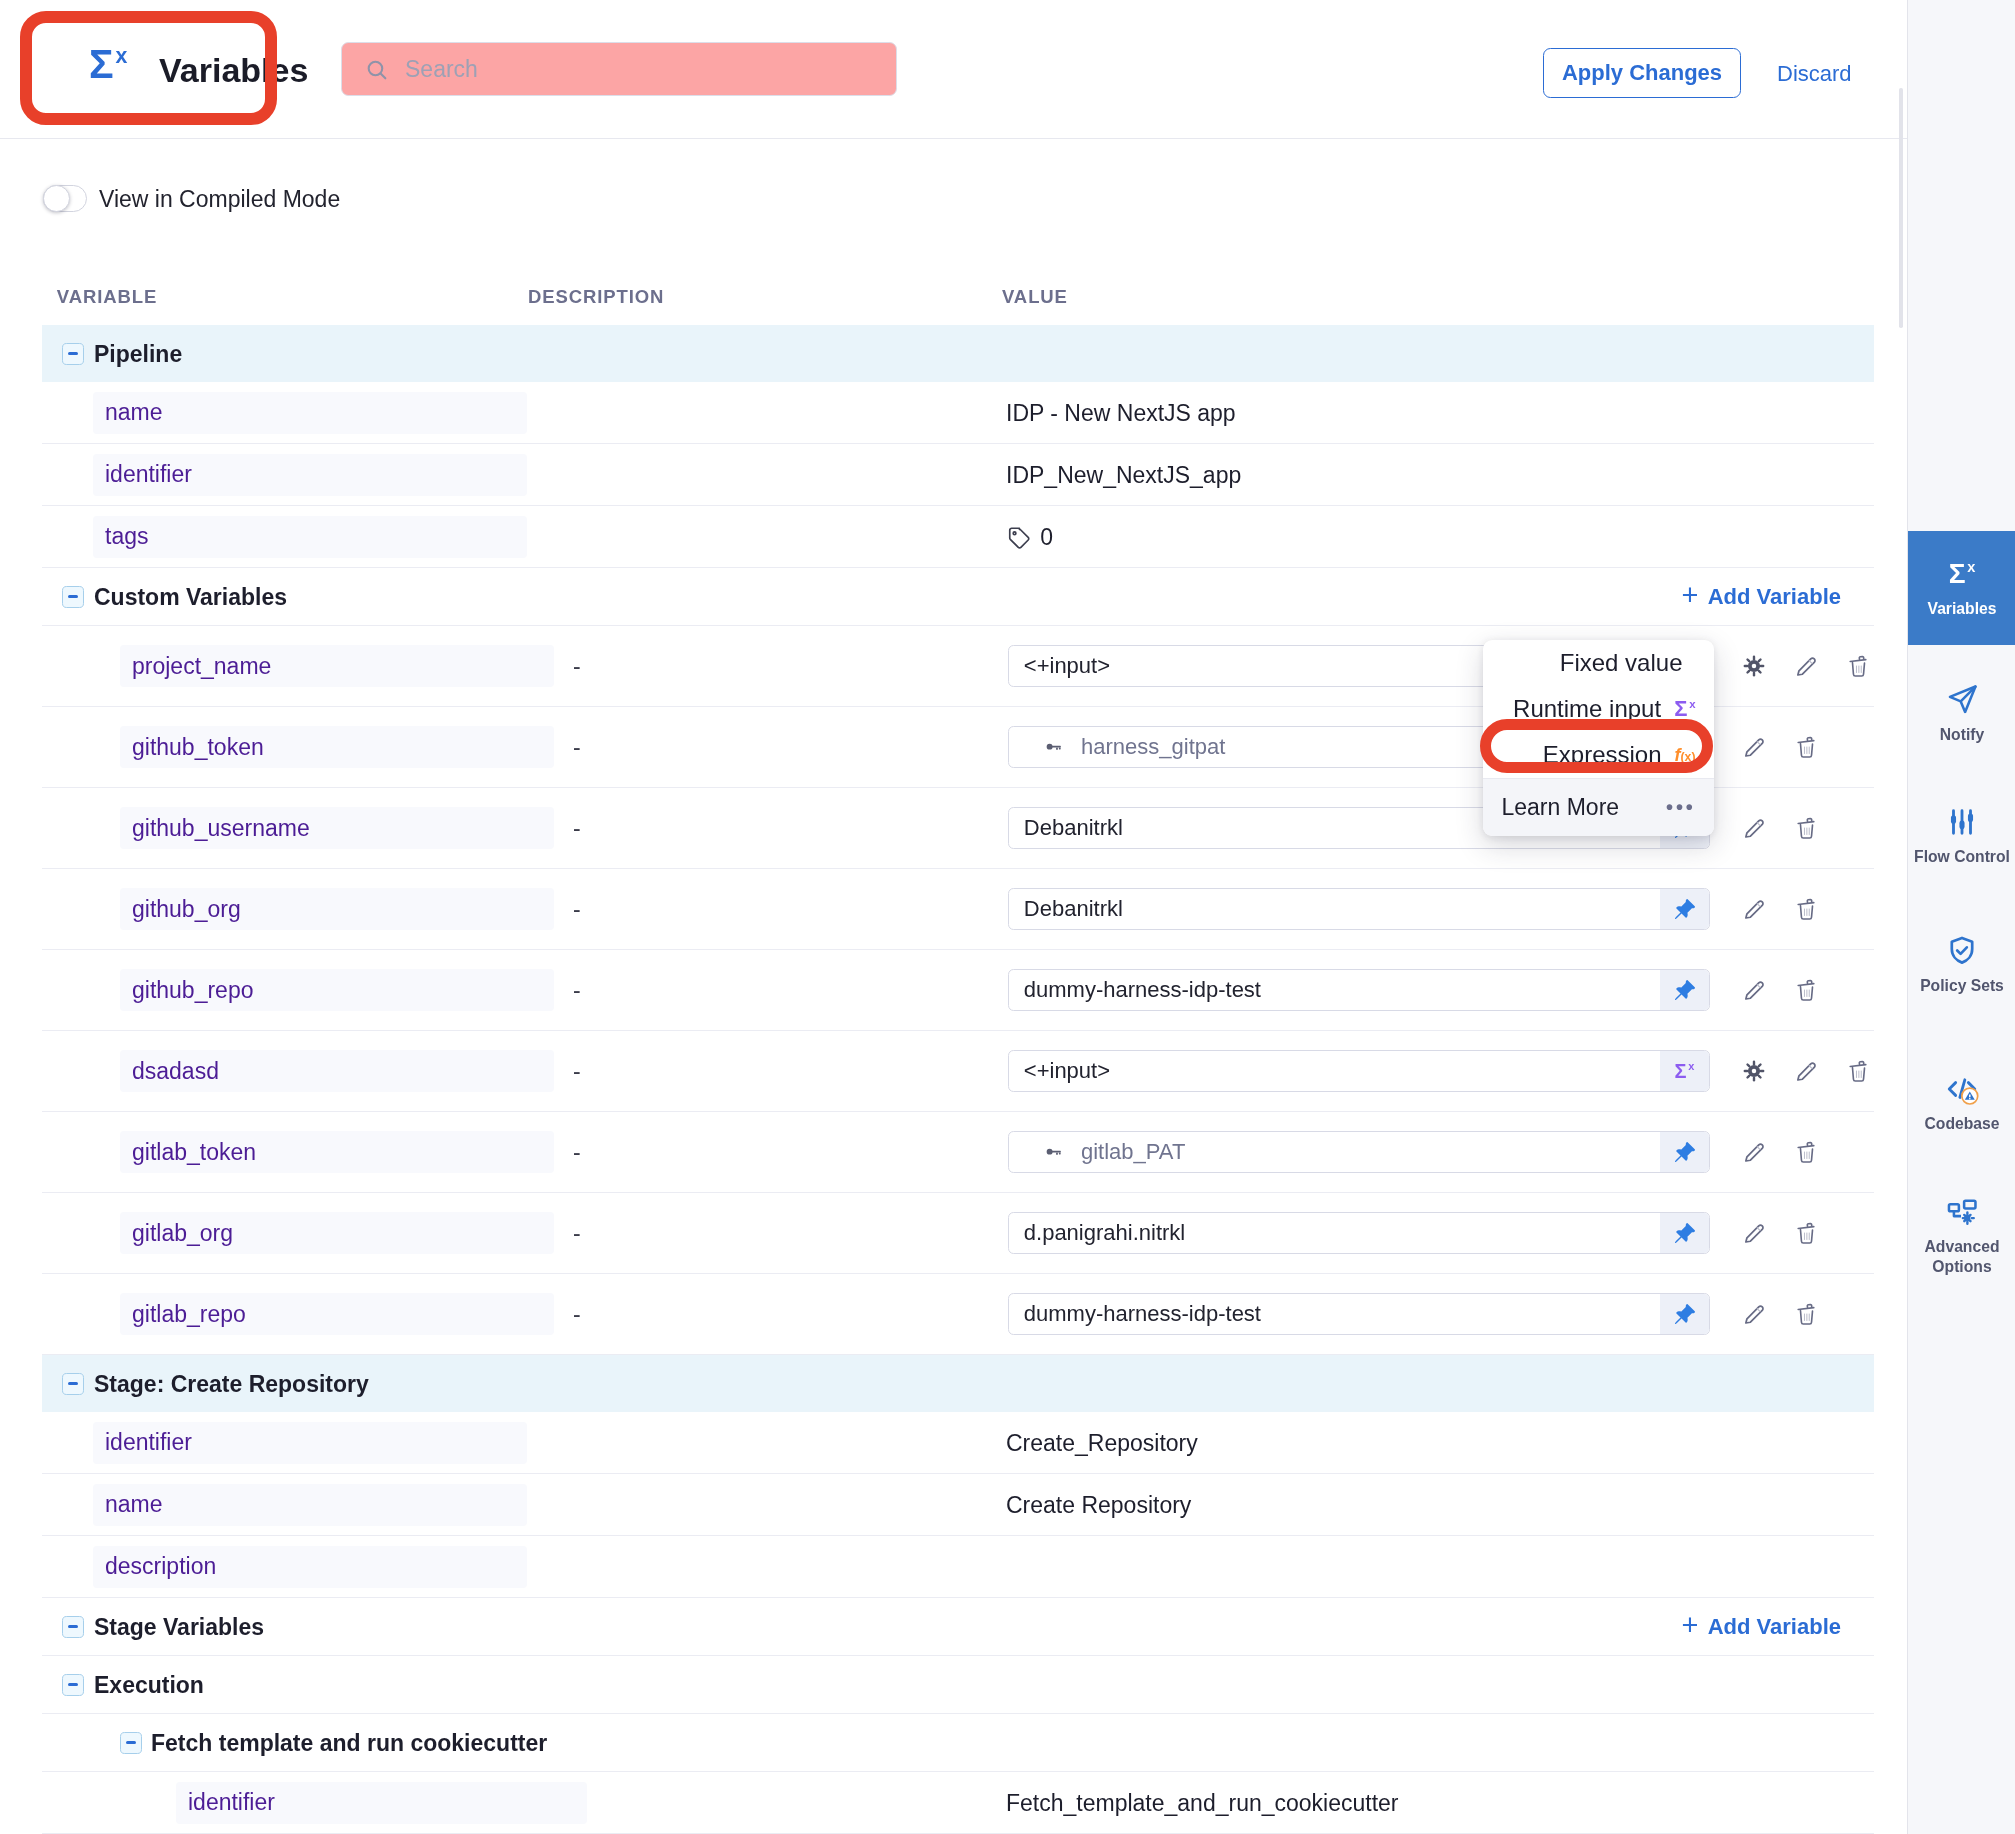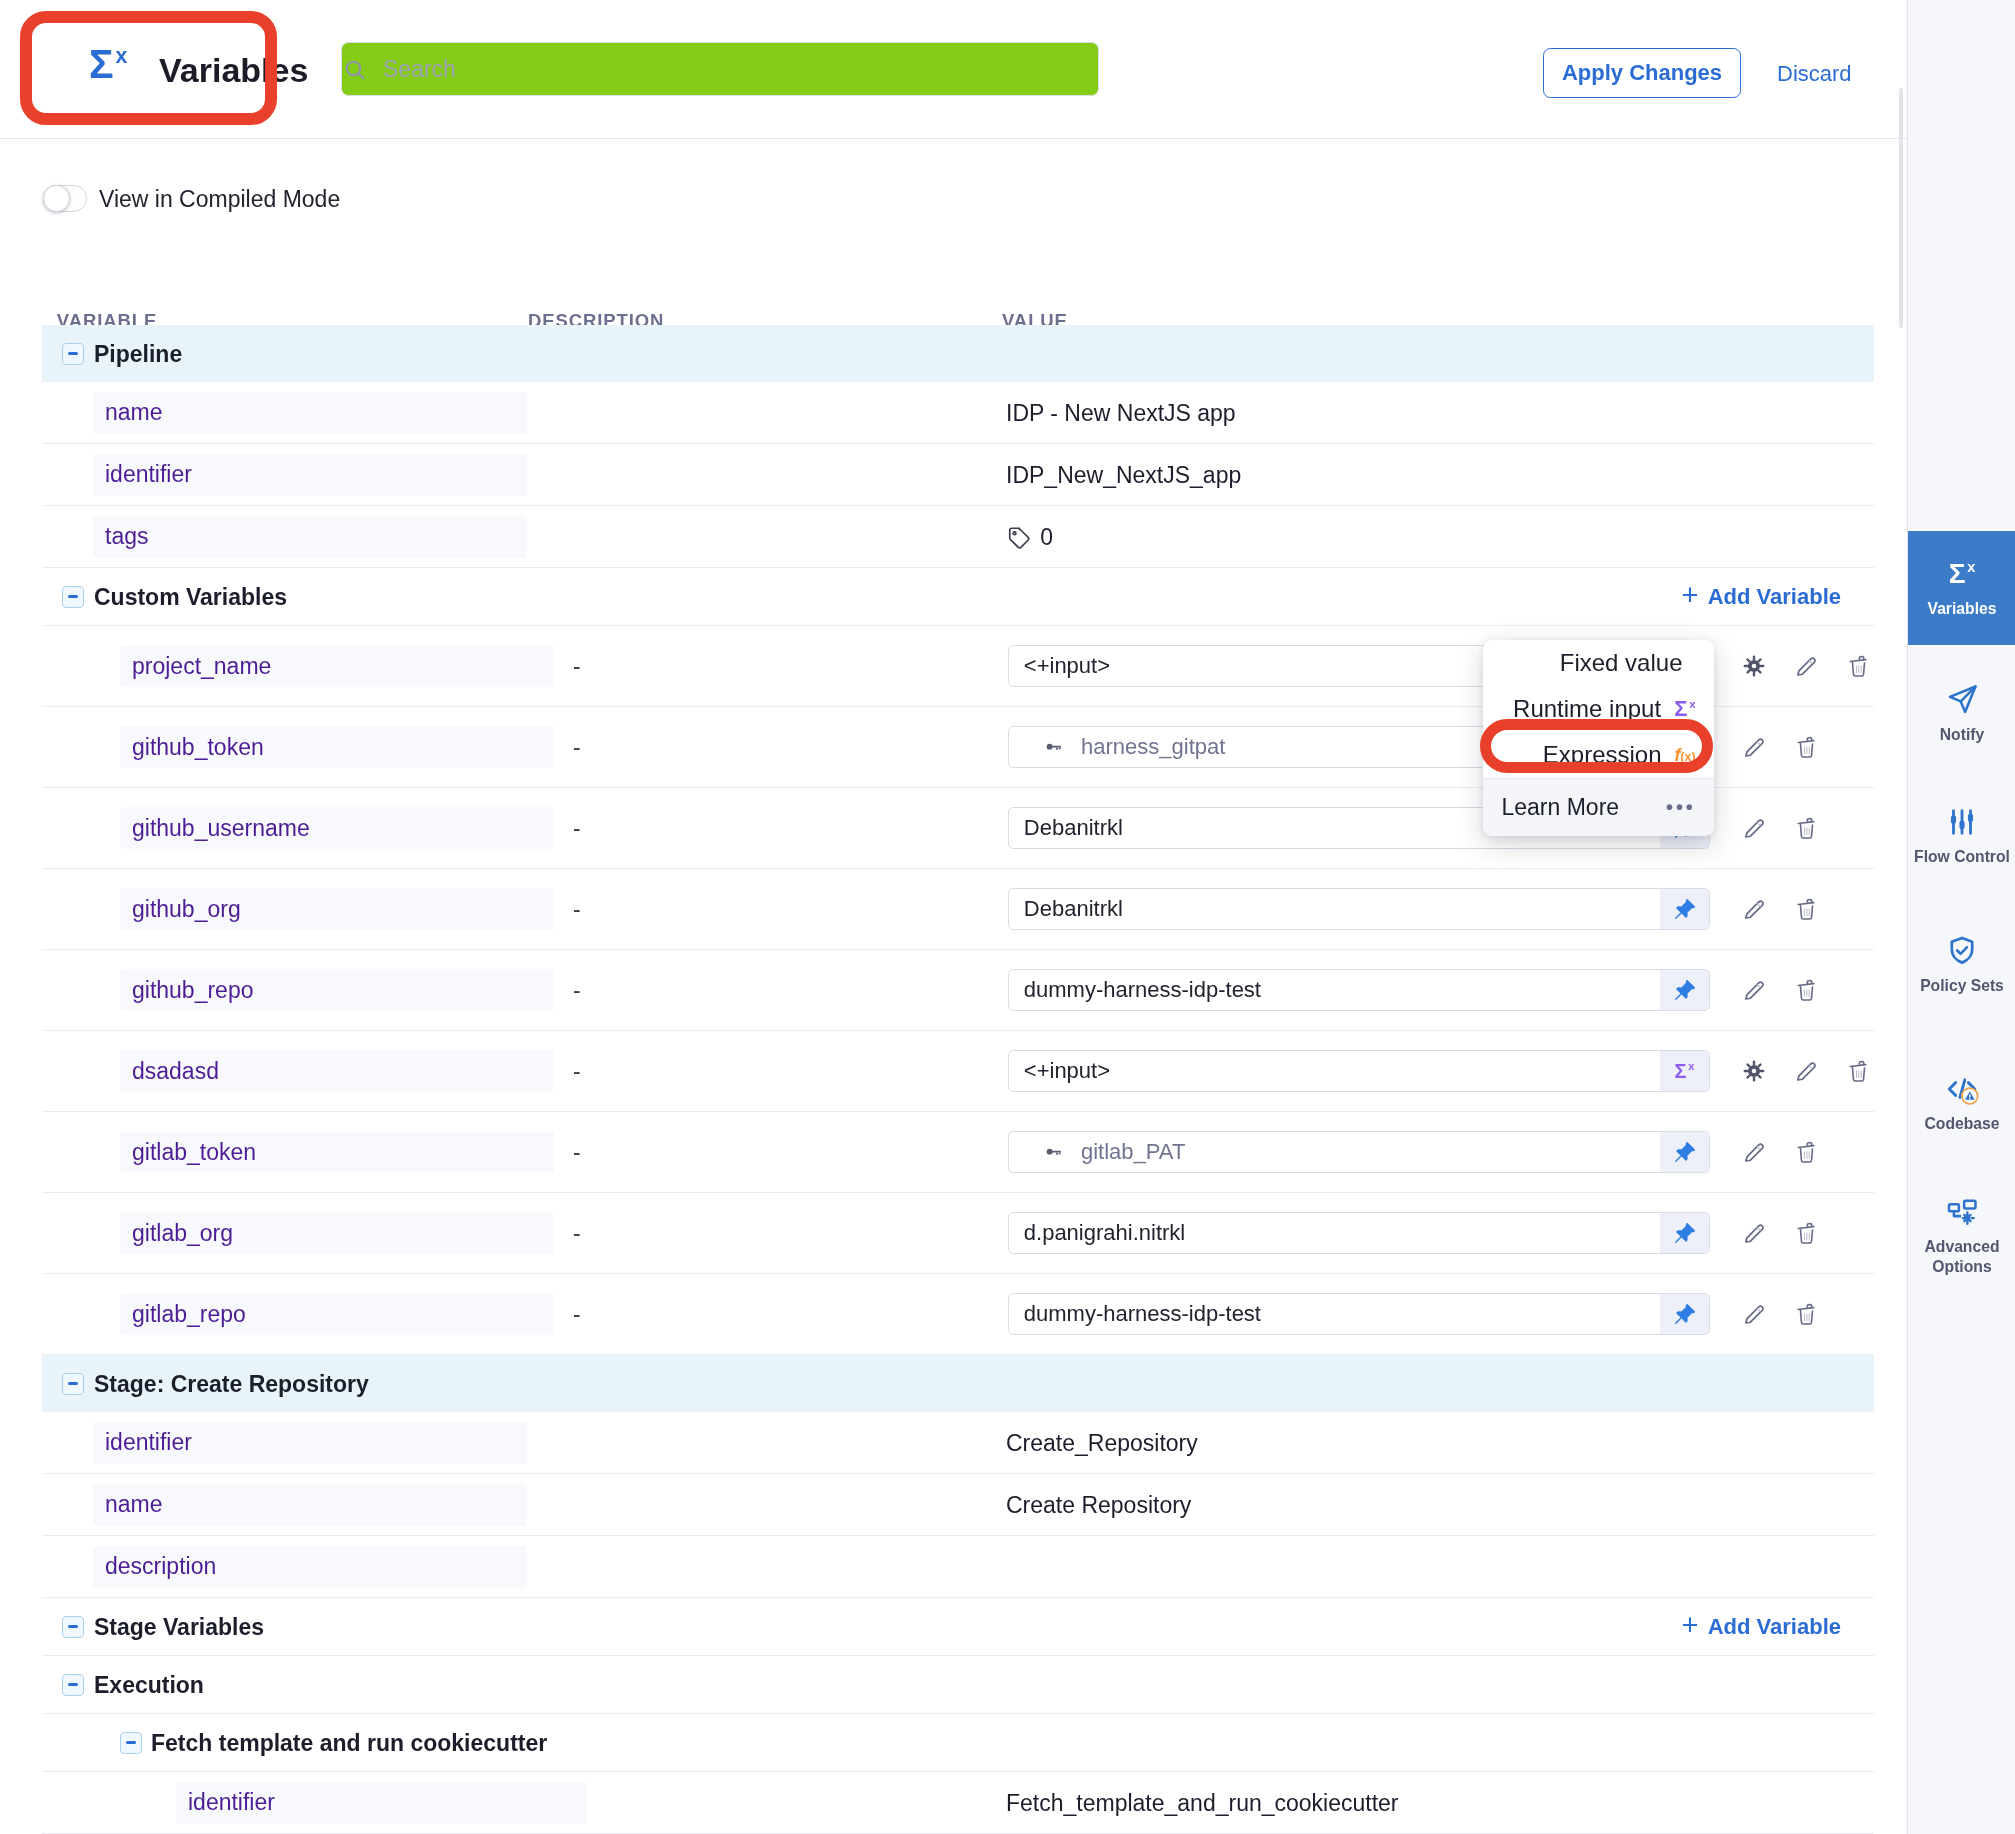--- a/index.html
+++ b/index.html
@@ -7,42 +7,42 @@
         font-family:"Liberation Sans","DejaVu Sans",sans-serif;color:#1d1e2c;}
   .main{position:absolute;left:0;top:0;width:1907px;height:100%;}
 
   
   .hdr{position:absolute;left:0;top:0;width:100%;height:138px;background:#fff;border-bottom:0.9px solid #e7e8ef;}
   .ann-rect{position:absolute;left:20px;top:11px;width:257px;height:114px;border:12px solid #e8402a;
             border-radius:26px;box-sizing:border-box;z-index:6;pointer-events:none;}
   .title-icon{position:absolute;left:89px;top:44px;font-size:41px;font-weight:700;color:#2b6cd4;line-height:1;}
   .sig i{font-style:normal;font-size:.52em;font-weight:700;vertical-align:super;margin-left:1.8px;}
   .page-title{position:absolute;left:159px;top:51px;margin:0;font-size:34px;font-weight:700;color:#1b1c28;}
-  .search{position:absolute;left:341px;top:42px;width:758px;height:54px;border:0.9px solid #dcdee9;border-radius:7.4px;
-          display:flex;align-items:center;gap:14px;box-sizing:border-box;background:#84cc16;}
+  .search{position:absolute;left:341px;top:42px;width:556px;height:54px;border:0.9px solid #dcdee9;border-radius:7.4px;
+          display:flex;align-items:center;gap:14px;padding-left:22px;box-sizing:border-box;background:#fca5a5;}
   .search svg{width:25px;height:25px;flex:0 0 auto;}
   .search input{border:none;outline:none;flex:1;font-size:23px;color:#333;background:transparent;font-family:inherit;}
   .search input::placeholder{color:#9da1b5;}
   .btn-apply{position:absolute;left:1543px;top:48px;width:198px;height:50px;border:1.8px solid #2b6cd4;border-radius:7.4px;
              color:#2b6cd4;font-size:22px;font-weight:600;display:flex;align-items:center;justify-content:center;
              background:#fff;box-sizing:border-box;cursor:pointer;}
   .btn-discard{position:absolute;left:1777px;top:61px;color:#2b6cd4;font-size:22px;font-weight:500;cursor:pointer;}
 
   
   .switch{position:absolute;left:43px;top:185px;width:44px;height:27px;border-radius:14px;background:#fff;
           border:0.9px solid #d2d4df;box-sizing:border-box;}
   .knob{position:absolute;left:-0.9px;top:-0.9px;width:27px;height:27px;border-radius:50%;background:#fff;
         border:0.9px solid #d2d4df;box-shadow:0 0.9px 3.7px rgba(40,41,61,.28);box-sizing:border-box;}
   .toggle-label{position:absolute;left:99px;top:186px;font-size:23px;color:#22232e;}
 
   
   .table{position:absolute;left:42px;top:268px;width:1832px;}
   .thead{position:relative;height:57px;}
   .thead span{position:absolute;top:50%;transform:translateY(-50%);font-size:18.5px;font-weight:700;
-              color:#6c6f8d;letter-spacing:0.9px;margin-top:24px;}
+              color:#6c6f8d;letter-spacing:0.9px;}
   .th-var{left:14.8px;} .th-desc{left:486px;} .th-val{left:960px;}
 
   .row{position:relative;border-bottom:0.9px solid #ebecf3;background:#fff;}
   .row.section{height:57px;}
   .row.section.tinted{background:#e9f4fa;border-bottom:none;}
   .row.static{height:61px;}
   .row.input{height:80px;}
 
   .minus{position:absolute;top:50%;transform:translateY(-50%);width:22px;height:22px;border:1.8px solid #a6cfeb;
          border-radius:4.6px;background:#eef8fe;display:flex;align-items:center;justify-content:center;

